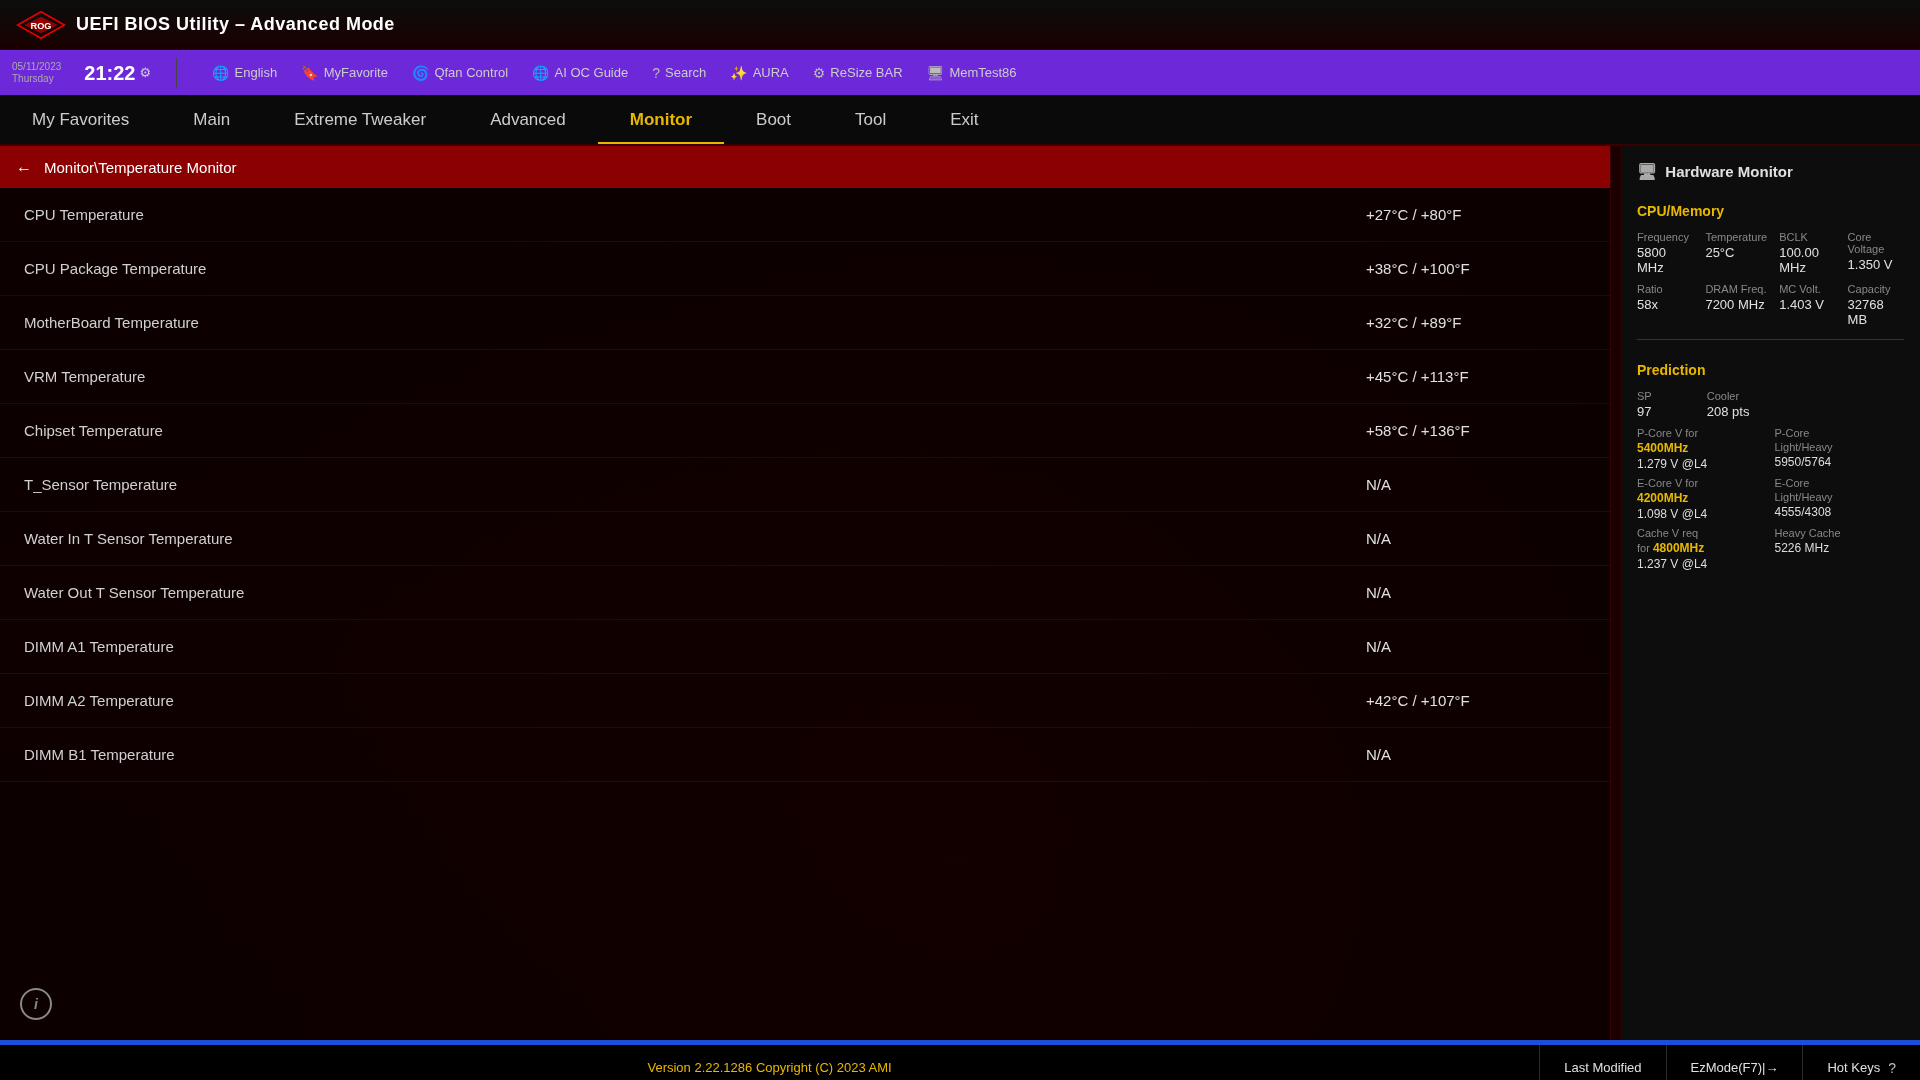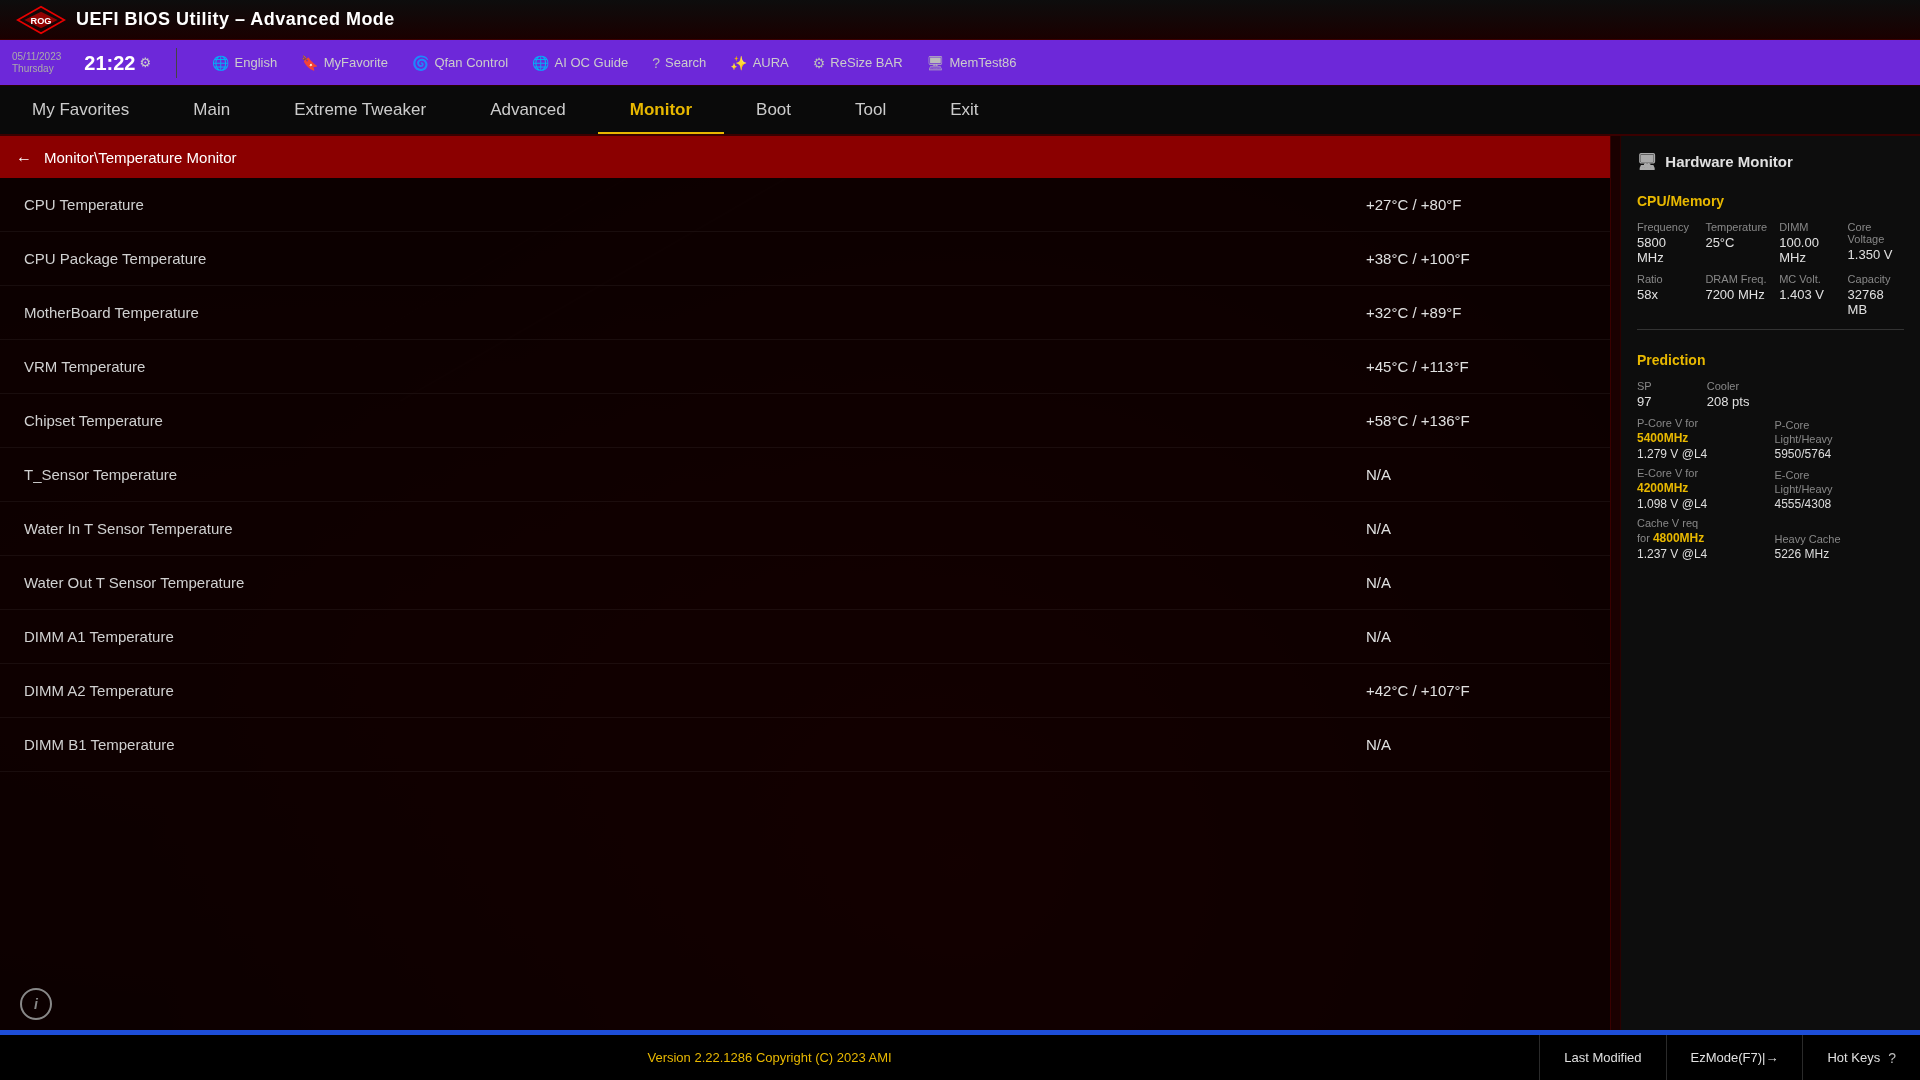--- a/index.html
+++ b/index.html
@@ -50,21 +50,21 @@
       transform: rotate(-32deg);
       transform-origin: 0 0;
     }
 
     
     .header {
       position: relative;
       z-index: 10;
       background: linear-gradient(180deg, #0d0d0d 0%, #1a0000 100%);
       border-bottom: 1px solid #3a0000;
-      height: 40px;
+      height: 50px;
       display: flex;
       align-items: center;
       padding: 0 16px;
       gap: 12px;
     }
 
     .logo-area {
       display: flex;
       align-items: center;
       gap: 10px;
@@ -402,21 +402,20 @@
     }
 
     .prediction-section {
       margin-top: 4px;
     }
 
     .prediction-row {
       display: flex;
       gap: 8px;
       margin-bottom: 6px;
-      align-items: flex-end;
     }
 
     .pred-col {
       display: flex;
       flex-direction: column;
       gap: 2px;
       flex: 1;
     }
 
     .pred-label {
@@ -603,21 +602,21 @@
     <div class="info-grid">
       <div class="info-cell">
         <span class="info-label">Frequency</span>
         <span class="info-value">5800 MHz</span>
       </div>
       <div class="info-cell">
         <span class="info-label">Temperature</span>
         <span class="info-value">25°C</span>
       </div>
       <div class="info-cell">
-        <span class="info-label">DIMM</span>
+        <span class="info-label">BCLK</span>
         <span class="info-value">100.00 MHz</span>
       </div>
       <div class="info-cell">
         <span class="info-label">Core Voltage</span>
         <span class="info-value">1.350 V</span>
       </div>
       <div class="info-cell">
         <span class="info-label">Ratio</span>
         <span class="info-value">58x</span>
       </div>

